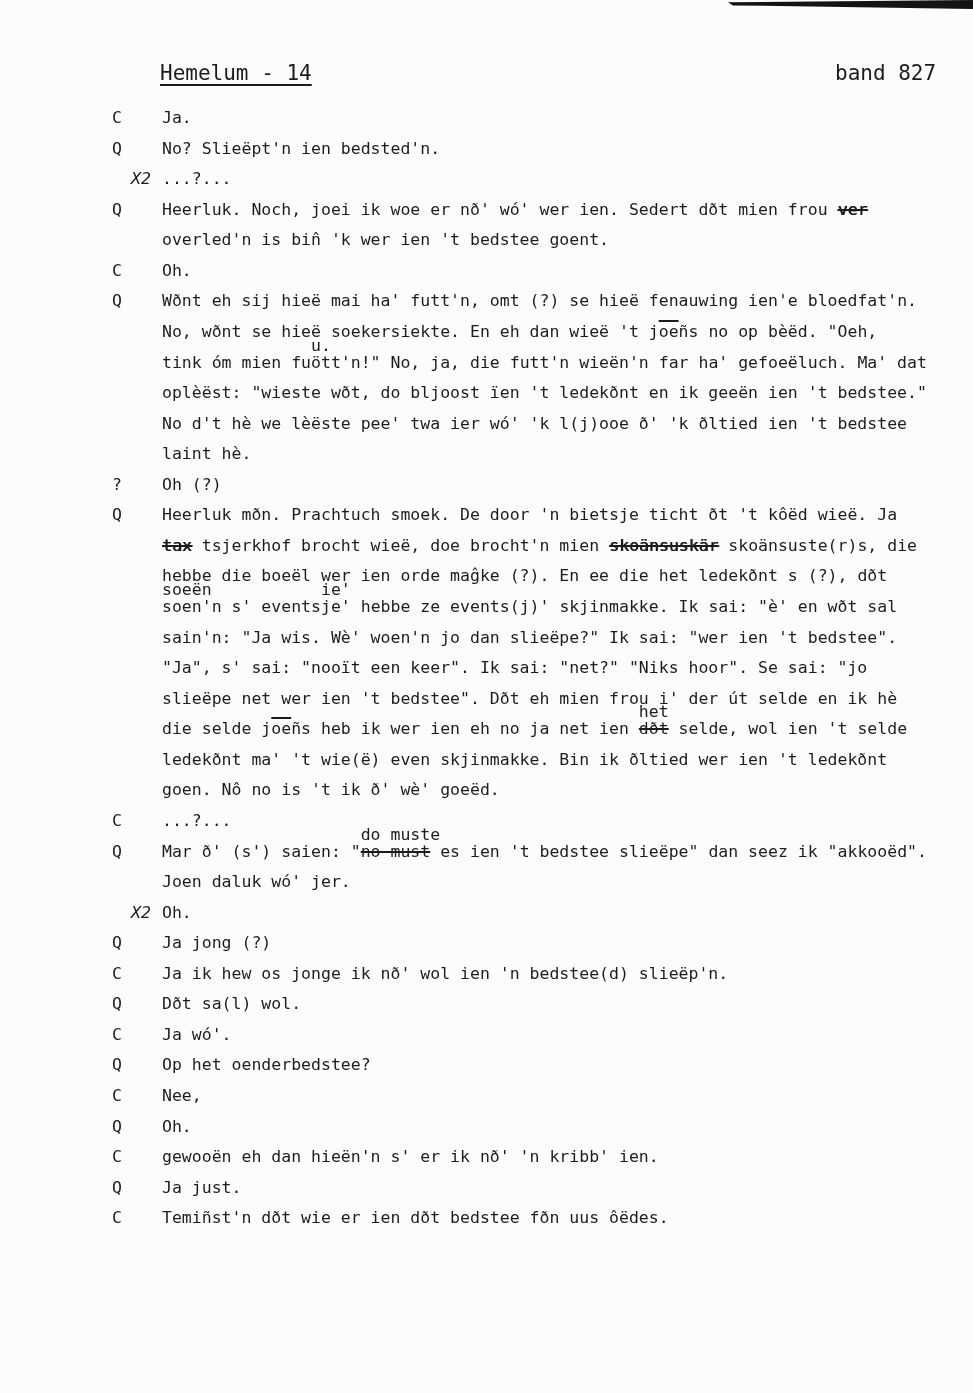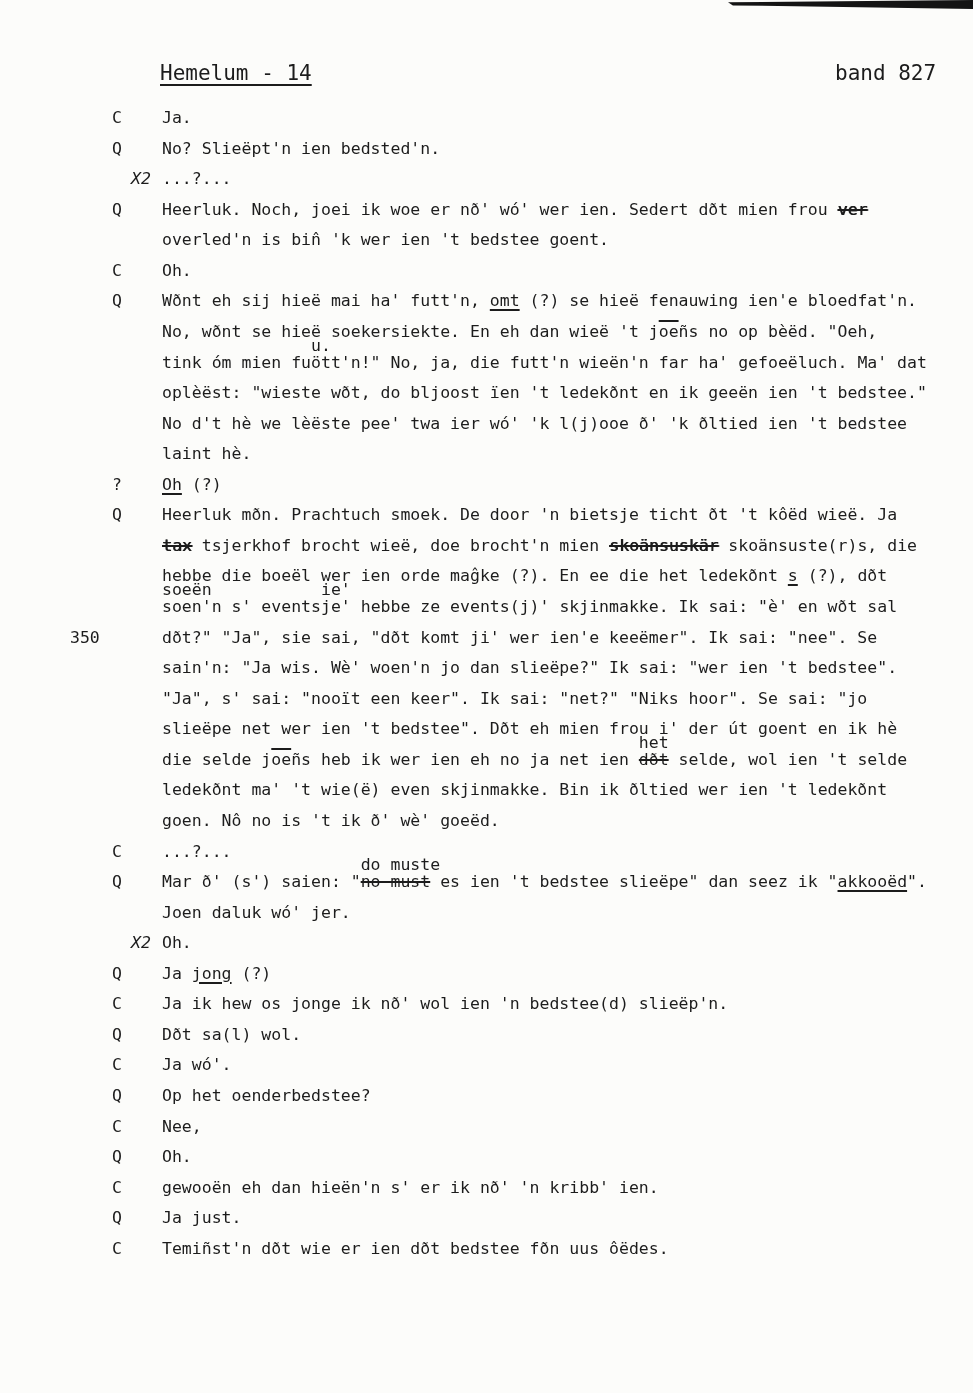--- a/index.html
+++ b/index.html
@@ -26,21 +26,21 @@
   }
   .band{position:absolute;left:835px;top:0;white-space:pre;}
   .body{position:absolute;top:103px;left:0;right:0;}
   .row{position:relative;height:30.57px;line-height:30.57px;font-size:16.5px;}
   .mnum{position:absolute;left:70px;top:0;}
   .sp{position:absolute;left:112px;top:0;}
   .sp.x2{left:131px;font-style:italic;}
   .txt{display:block;padding-left:162px;white-space:pre;}
   .seg{white-space:pre;}
   .rel{position:relative;}
-  .u{text-decoration:underline;text-underline-offset:3px;text-decoration-thickness:1.5px;}
+  .u{text-underline-offset:3px;text-decoration-thickness:1.5px;}
   .o{text-decoration:overline;text-decoration-thickness:1.5px;margin-top:20px;}
   .strike{text-decoration:line-through;text-decoration-thickness:1.5px;}
   .xout{
     text-decoration:line-through;
     text-decoration-thickness:2px;
     font-weight:normal;
     text-shadow:0.7px 0 currentColor;
   }
   .above{
     position:absolute;left:0;top:-15px;
@@ -111,31 +111,27 @@
       <div class="row">
         <span class="txt"><span class="seg"><span class="xout">tax</span></span><span class="seg"><span> tsjerkhof brocht wieë, doe brocht'n mien </span></span><span class="seg"><span class="xout">skoänsuskär</span></span><span class="seg"><span> skoänsuste(r)s, die</span></span></span>
       </div>
       <div class="row">
         <span class="txt"><span class="seg"><span>hebbe die boeël wer ien orde maĝke (?). En ee die het ledekðnt </span></span><span class="seg"><span class="u">s</span></span><span class="seg"><span> (?), dðt</span></span></span>
       </div>
       <div class="row">
         <span class="txt"><span class="seg rel"><span>soen'n</span><span class="above">soeën</span></span><span class="seg"><span> s' events</span></span><span class="seg rel"><span>je'</span><span class="above">ie'</span></span><span class="seg"><span> hebbe ze events(j)' skjinmakke. Ik sai: "è' en wðt sal</span></span></span>
       </div>
       <div class="row">
-        <span class="mnum">350</span>
-        <span class="txt"><span class="seg"><span>dðt?" "Ja", sie sai, "dðt komt ji' wer ien'e keeëmer". Ik sai: "nee". Se</span></span></span>
-      </div>
-      <div class="row">
         <span class="txt"><span class="seg"><span>sain'n: "Ja wis. Wè' woen'n jo dan slieëpe?" Ik sai: "wer ien 't bedstee".</span></span></span>
       </div>
       <div class="row">
         <span class="txt"><span class="seg"><span>"Ja", s' sai: "nooït een keer". Ik sai: "net?" "Niks hoor". Se sai: "jo</span></span></span>
       </div>
       <div class="row">
-        <span class="txt"><span class="seg"><span>slieëpe net wer ien 't bedstee". Dðt eh mien frou i' der út goent en ik hè</span></span></span>
+        <span class="txt"><span class="seg"><span>slieëpe net wer ien 't bedstee". Dðt eh mien frou i' der út selde en ik hè</span></span></span>
       </div>
       <div class="row">
         <span class="txt"><span class="seg"><span>die selde j</span></span><span class="seg"><span class="o">oe</span></span><span class="seg"><span>ñs heb ik wer ien eh no ja net ien </span></span><span class="seg rel"><span class="strike">dðt</span><span class="above">het</span></span><span class="seg"><span> selde, wol ien 't selde</span></span></span>
       </div>
       <div class="row">
         <span class="txt"><span class="seg"><span>ledekðnt ma' 't wie(ë) even skjinmakke. Bin ik ðltied wer ien 't ledekðnt</span></span></span>
       </div>
       <div class="row">
         <span class="txt"><span class="seg"><span>goen. Nô no is 't ik ð' wè' goeëd.</span></span></span>
       </div>

